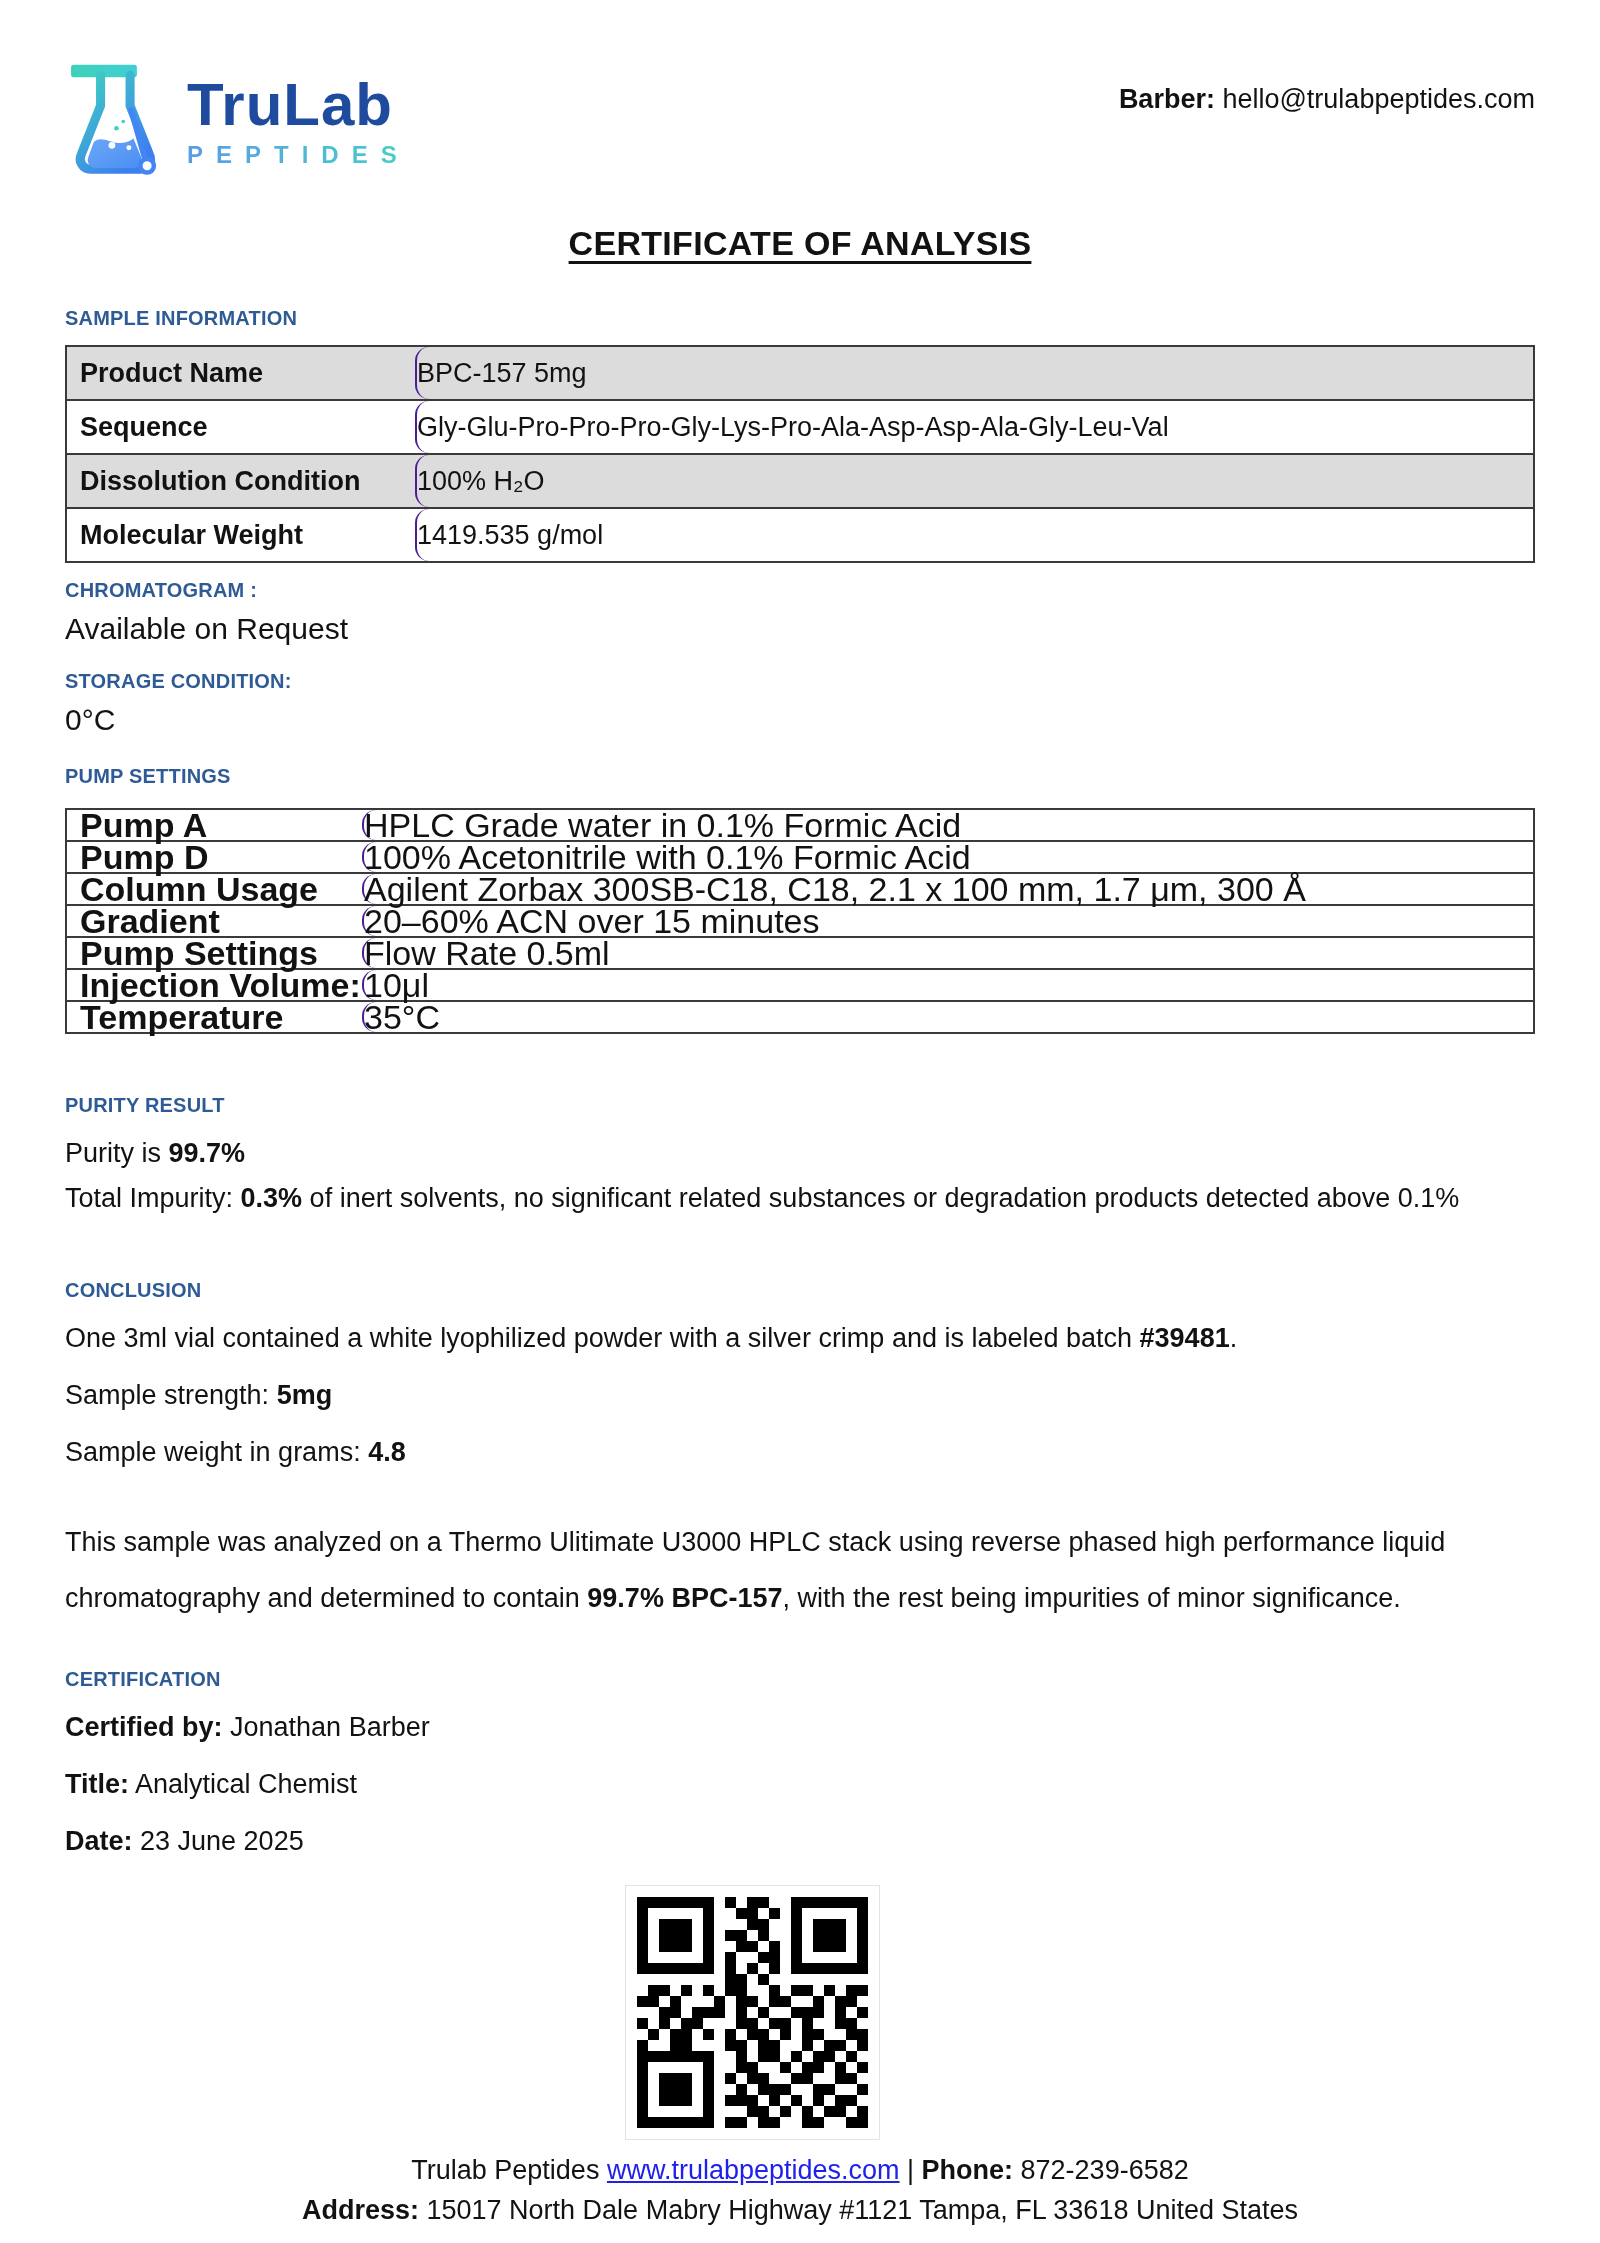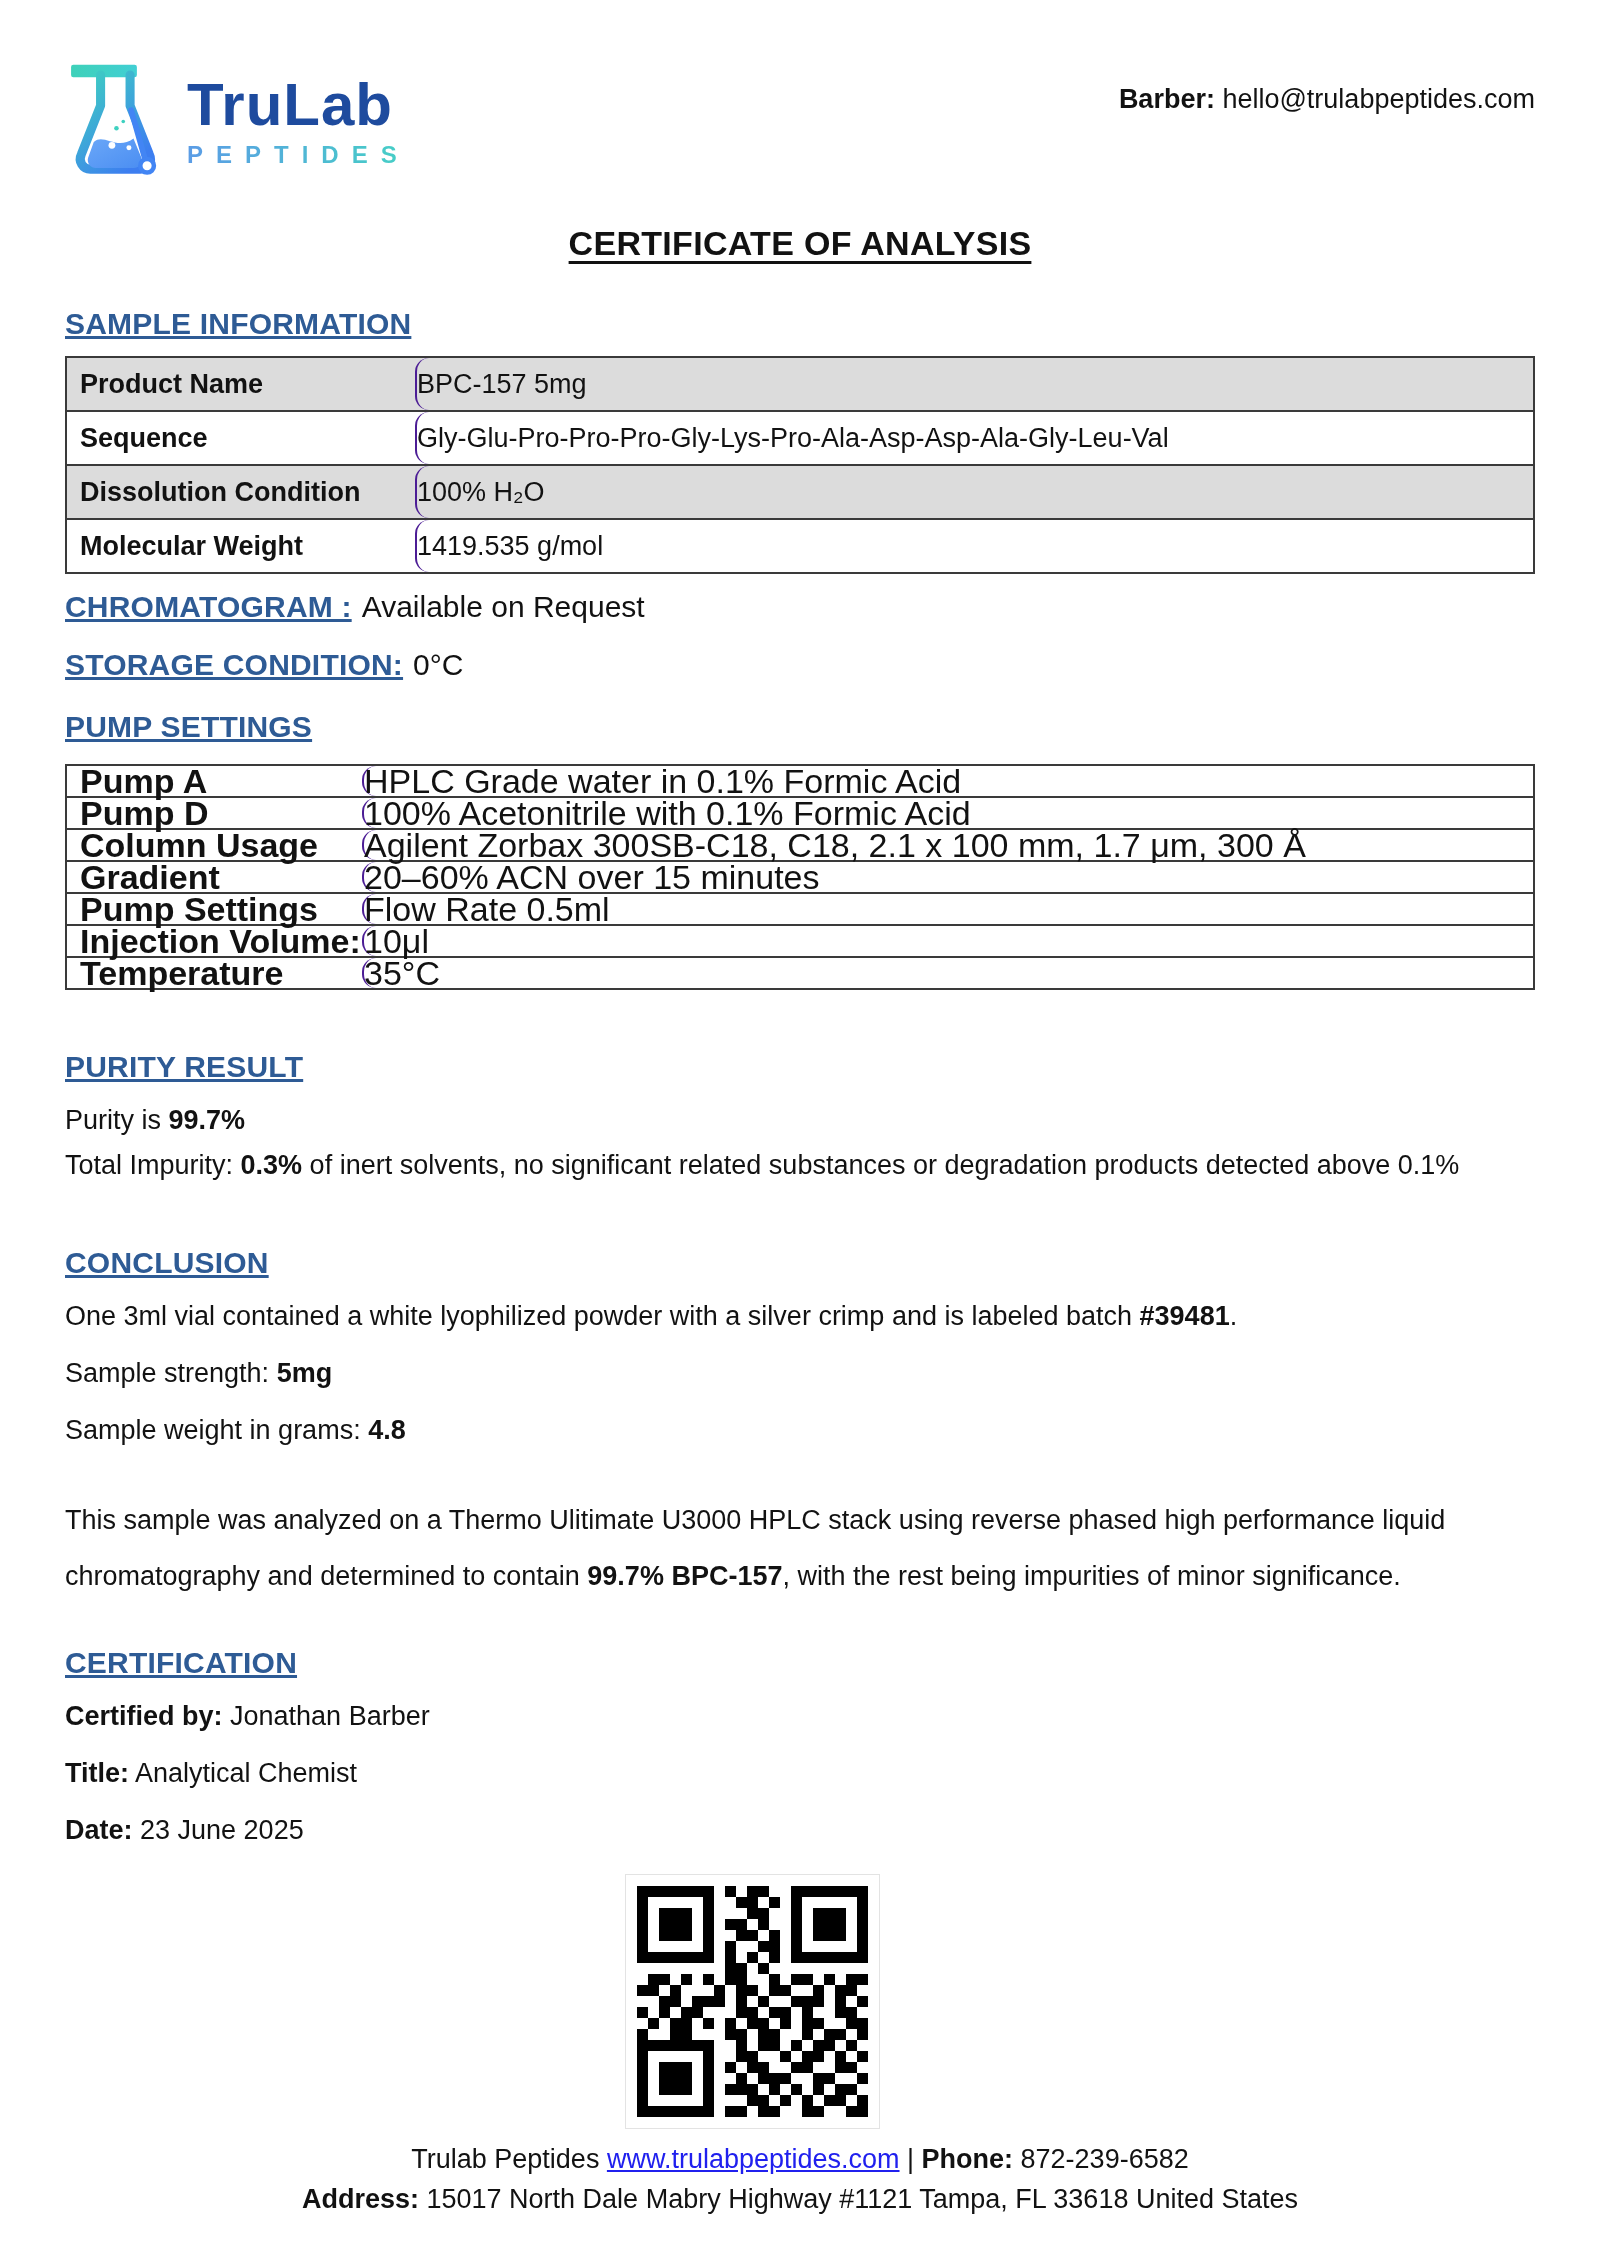--- a/index.html
+++ b/index.html
@@ -26,23 +26,23 @@
   }
   .email-line { margin-top:26px; font-size:27px; }
 
   .b { font-weight:bold; }
 
   
   .doc-title { text-align:center; margin-top:34px; font-size:34px; font-weight:bold;
     text-decoration:underline; text-underline-offset:6px; letter-spacing:0.3px; }
 
   
-  .h2 { color:#2e5b95; font-size:30px; font-weight:bold; letter-spacing:0.2px;text-decoration:underline; }
+  .h2 { color:#2e5b95; font-size:20px; font-weight:bold; letter-spacing:0.2px; }
   .sec-sample { margin-top:44px; }
-  .sec-inline { display:flex; align-items:baseline; gap:10px; }
+  .sec-inline { display:flex; align-items:baseline; gap:10px;flex-direction:column; }
   .inline-val { color:#121212; font-weight:normal; font-size:30px; }
   .sec-chrom { margin-top:16px; }
   .sec-storage { margin-top:24px; }
   .sec-pump { margin-top:28px; }
 
   
   .tbl { width:1470px; border:2px solid #3a3a3a; border-bottom:none; }
   .tbl-row { display:flex; border-bottom:2px solid #3a3a3a; align-items:center; }
   .tbl-label { font-weight:bold; padding-left:13px; flex:0 0 auto; }
   .tbl-value { flex:1 1 auto; border-left:2px solid #4c1d95; align-self:stretch; display:flex; align-items:center;border-radius:14px; }

